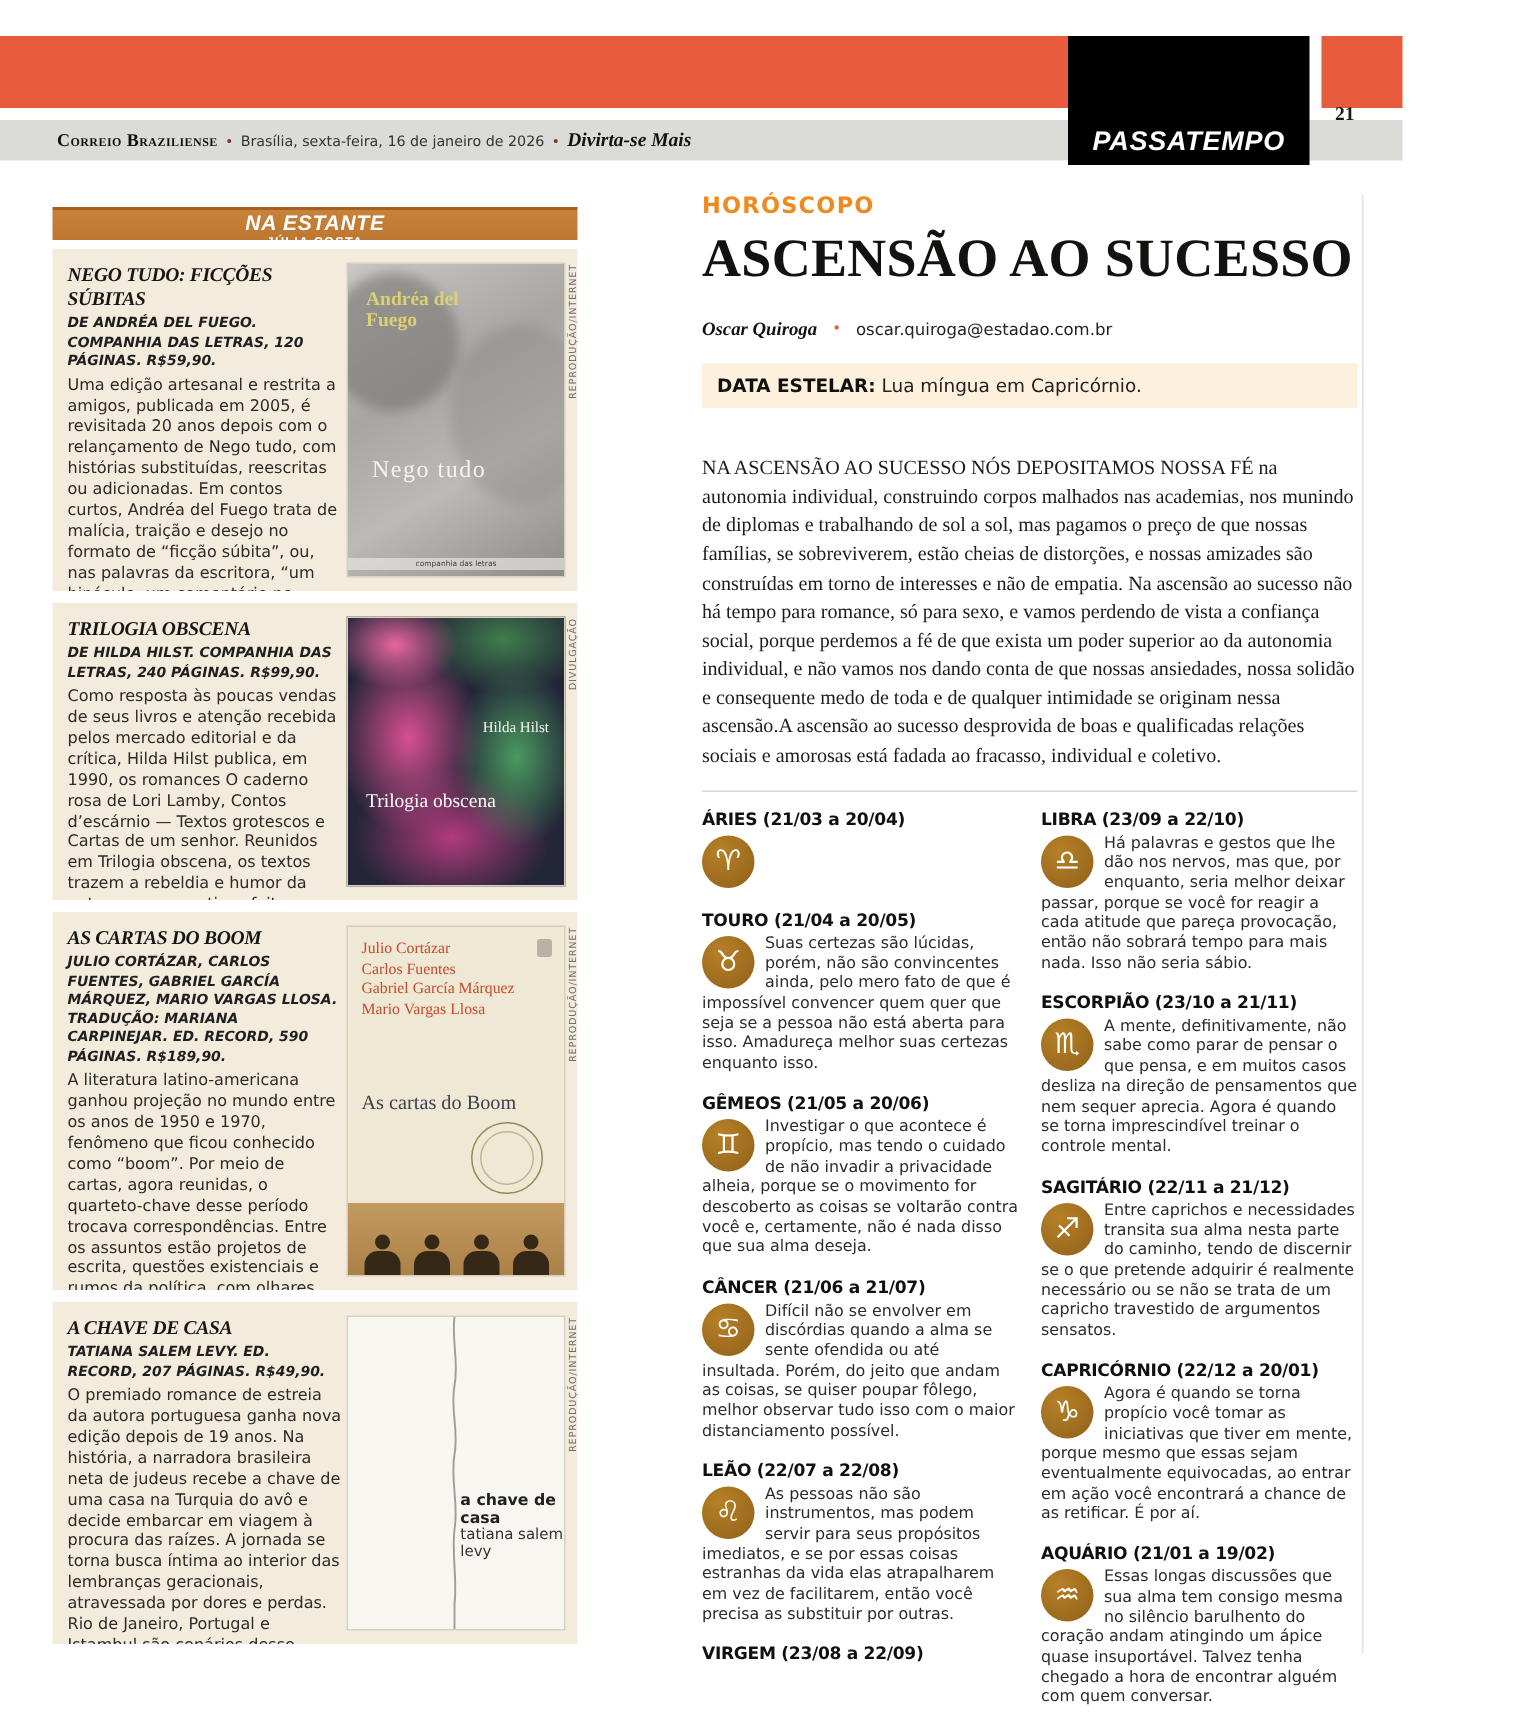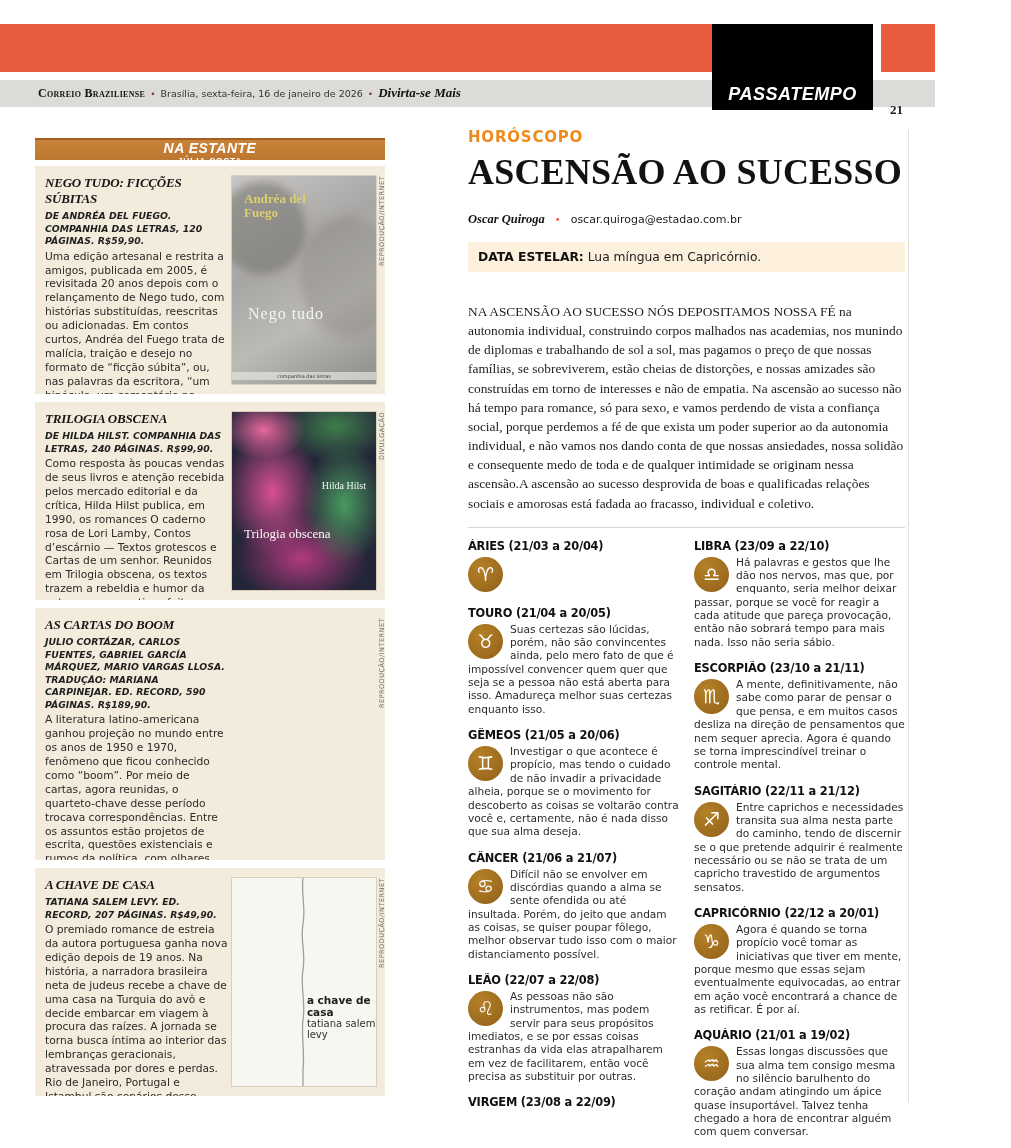--- a/index.html
+++ b/index.html
@@ -7,21 +7,21 @@
   .page{position:relative;width:1011px;height:1148px;background:#ffffff;overflow:hidden;
         font-family:"DejaVu Sans",sans-serif;color:#222;}
 
   
   .bar-orange{position:absolute;left:0;top:24px;width:712px;height:48px;background:#e85b3d;}
   .bar-tail{position:absolute;left:881px;top:24px;width:54px;height:48px;background:#e85b3d;}
   .gray-strip{position:absolute;left:0;top:80px;width:935px;height:27px;background:#dbdbd7;}
   .passatempo{position:absolute;left:712px;top:24px;width:161px;height:86px;background:#000000;
               display:flex;align-items:flex-end;justify-content:center;padding-bottom:5px;box-sizing:border-box;
               color:#fff;font:italic bold 18px "Liberation Sans",sans-serif;letter-spacing:.5px;}
-  .pagenum{position:absolute;left:890px;top:102px;font:bold 13px "Liberation Serif",serif;color:#1a1a1a;}
+  .pagenum{position:absolute;left:890px;top:68px;font:bold 13px "Liberation Serif",serif;color:#1a1a1a;}
   .masthead{position:absolute;left:38px;top:85px;font-size:10px;color:#2a2a2a;white-space:nowrap;}
   .masthead .paper{font:bold 12px "Liberation Serif",serif;font-variant:small-caps;letter-spacing:.3px;color:#111;}
   .masthead .dot{color:#7a3a28;font-size:9px;padding:0 5px;}
   .masthead .datec{font-size:9.5px;color:#333;}
   .masthead .sect{font:italic bold 13px "Liberation Serif",serif;color:#111;}
 
   
   .estante{position:absolute;left:35px;top:138px;width:350px;}
   .estante-bar{height:22px;background:linear-gradient(#c9823a,#bd7730);display:flex;align-items:center;
                justify-content:space-between;padding:0 9px;box-sizing:border-box;border-top:2px solid #a35f1f;flex-direction:column;}
@@ -149,20 +149,37 @@
       </div>
       <div class="credit-vert">DIVULGAÇÃO</div>
     </article>
 
     <article class="book-card" style="height:252px">
       <div class="book-text">
         <h3>AS CARTAS DO BOOM</h3>
         <p class="credits">JULIO CORTÁZAR, CARLOS FUENTES, GABRIEL GARCÍA MÁRQUEZ, MARIO VARGAS LLOSA. TRADUÇÃO: MARIANA CARPINEJAR. ED. RECORD, 590 PÁGINAS. R$189,90.</p>
         <p class="body">A literatura latino-americana ganhou projeção no mundo entre os anos de 1950 e 1970, fenômeno que ficou conhecido como “boom”. Por meio de cartas, agora reunidas, o quarteto-chave desse período trocava correspondências. Entre os assuntos estão projetos de escrita, questões existenciais e rumos da política, com olhares voltados para o que se passava na Argentina, no México, na Colômbia e no Peru, países de origem dos escritores.</p>
       </div>
+      <div class="cover cover3">
+        <div class="c3-authors">
+          <div>Julio Cortázar</div>
+          <div>Carlos Fuentes</div>
+          <div>Gabriel García Márquez</div>
+          <div>Mario Vargas Llosa</div>
+        </div>
+        <div class="c3-logo"></div>
+        <div class="c3-title">As cartas do Boom</div>
+        <div class="c3-stamp"></div>
+        <div class="c3-strip">
+          <div class="sil"></div>
+          <div class="sil"></div>
+          <div class="sil"></div>
+          <div class="sil"></div>
+        </div>
+      </div>
       <div class="credit-vert">REPRODUÇÃO/INTERNET</div>
     </article>
 
     <article class="book-card" style="height:228px">
       <div class="book-text">
         <h3>A CHAVE DE CASA</h3>
         <p class="credits">TATIANA SALEM LEVY. ED. RECORD, 207 PÁGINAS. R$49,90.</p>
         <p class="body">O premiado romance de estreia da autora portuguesa ganha nova edição depois de 19 anos. Na história, a narradora brasileira neta de judeus recebe a chave de uma casa na Turquia do avô e decide embarcar em viagem à procura das raízes. A jornada se torna busca íntima ao interior das lembranças geracionais, atravessada por dores e perdas. Rio de Janeiro, Portugal e Istambul são cenários desse processo.</p>
       </div>
       <div class="cover cover4">

